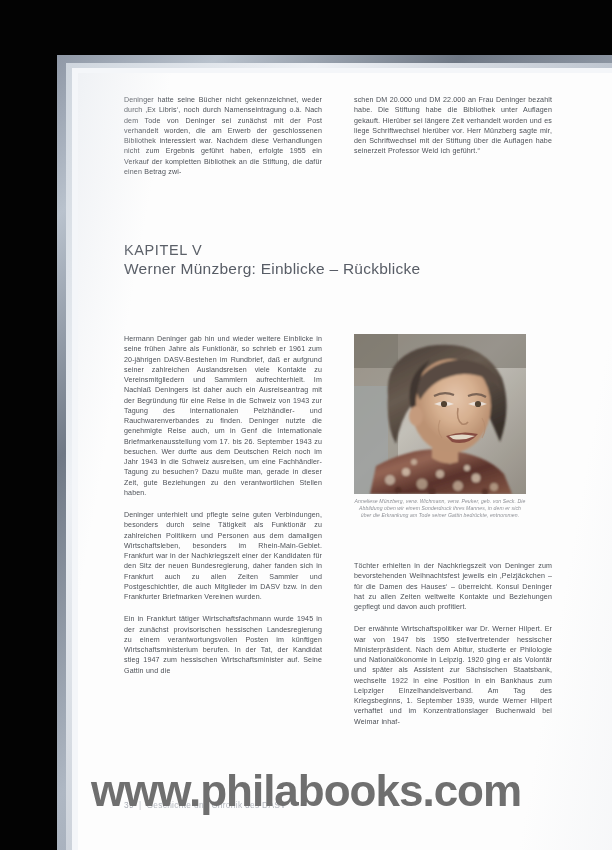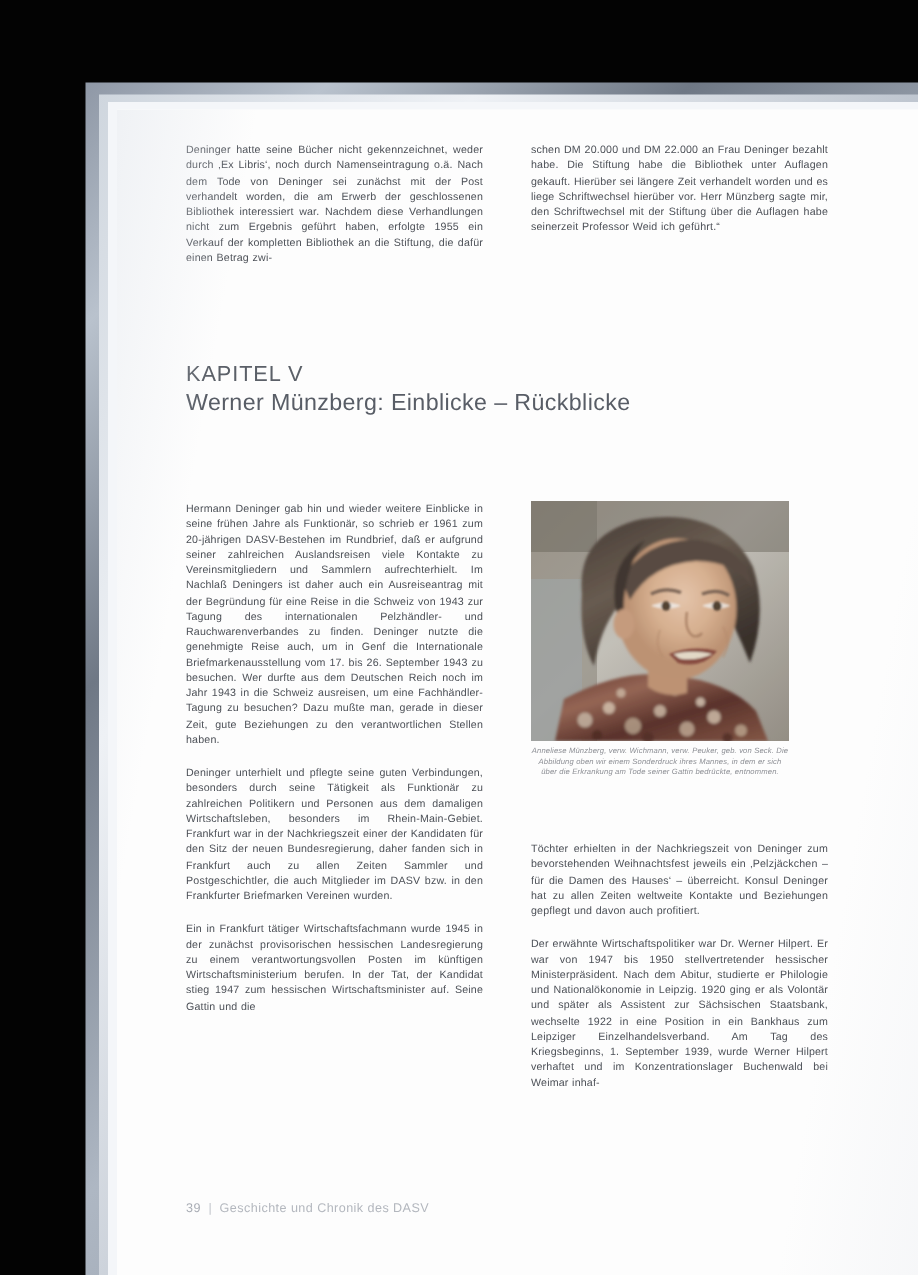--- a/index.html
+++ b/index.html
@@ -232,13 +232,14 @@
         <p class="body">Der erwähnte Wirtschaftspolitiker war Dr. Werner Hilpert. Er war von 1947 bis 1950 stellvertretender hessischer Ministerpräsident. Nach dem Abitur, studierte er Philologie und Nationalökonomie in Leipzig. 1920 ging er als Volontär und später als Assistent zur Sächsischen Staatsbank, wechselte 1922 in eine Position in ein Bankhaus zum Leipziger Einzelhandelsverband. Am Tag des Kriegsbeginns, 1. September 1939, wurde Werner Hilpert verhaftet und im Konzentrationslager Buchenwald bei Weimar inhaf-</p>
       </div>
 
       <div class="footer">
         <span class="pg">39</span><span class="sep">|</span><span>Geschichte und Chronik des DASV</span>
       </div>
 
     </div>
   </div>
 
+  <div class="watermark">www.philabooks.com</div>
 </div>
 
 </body></html>

